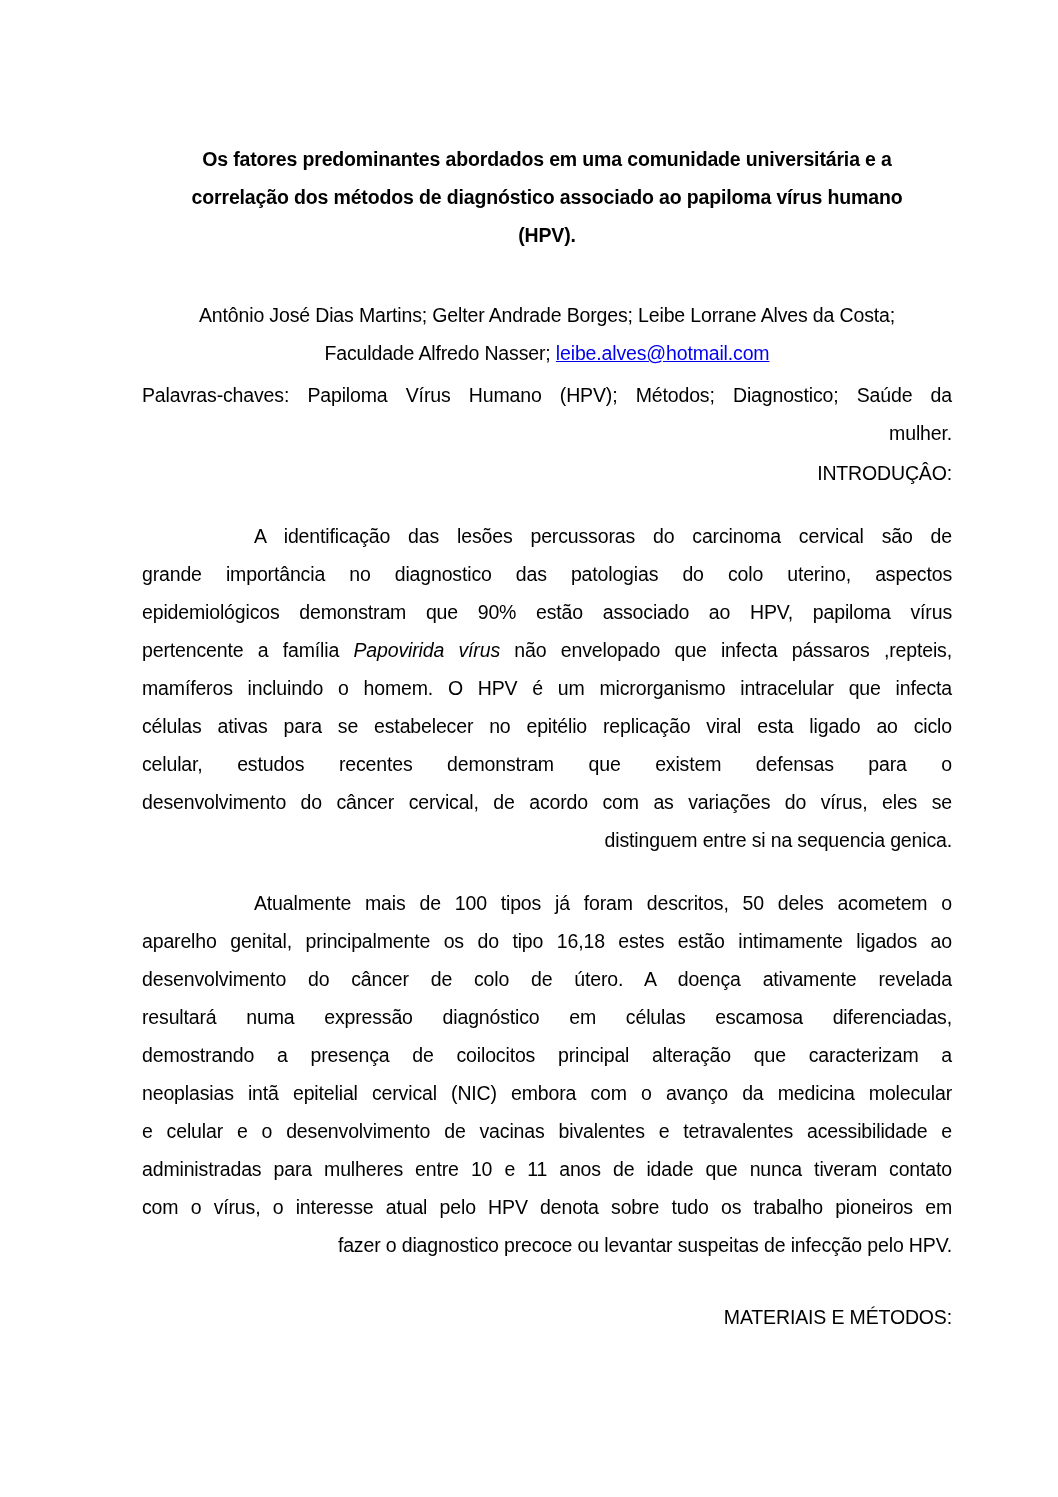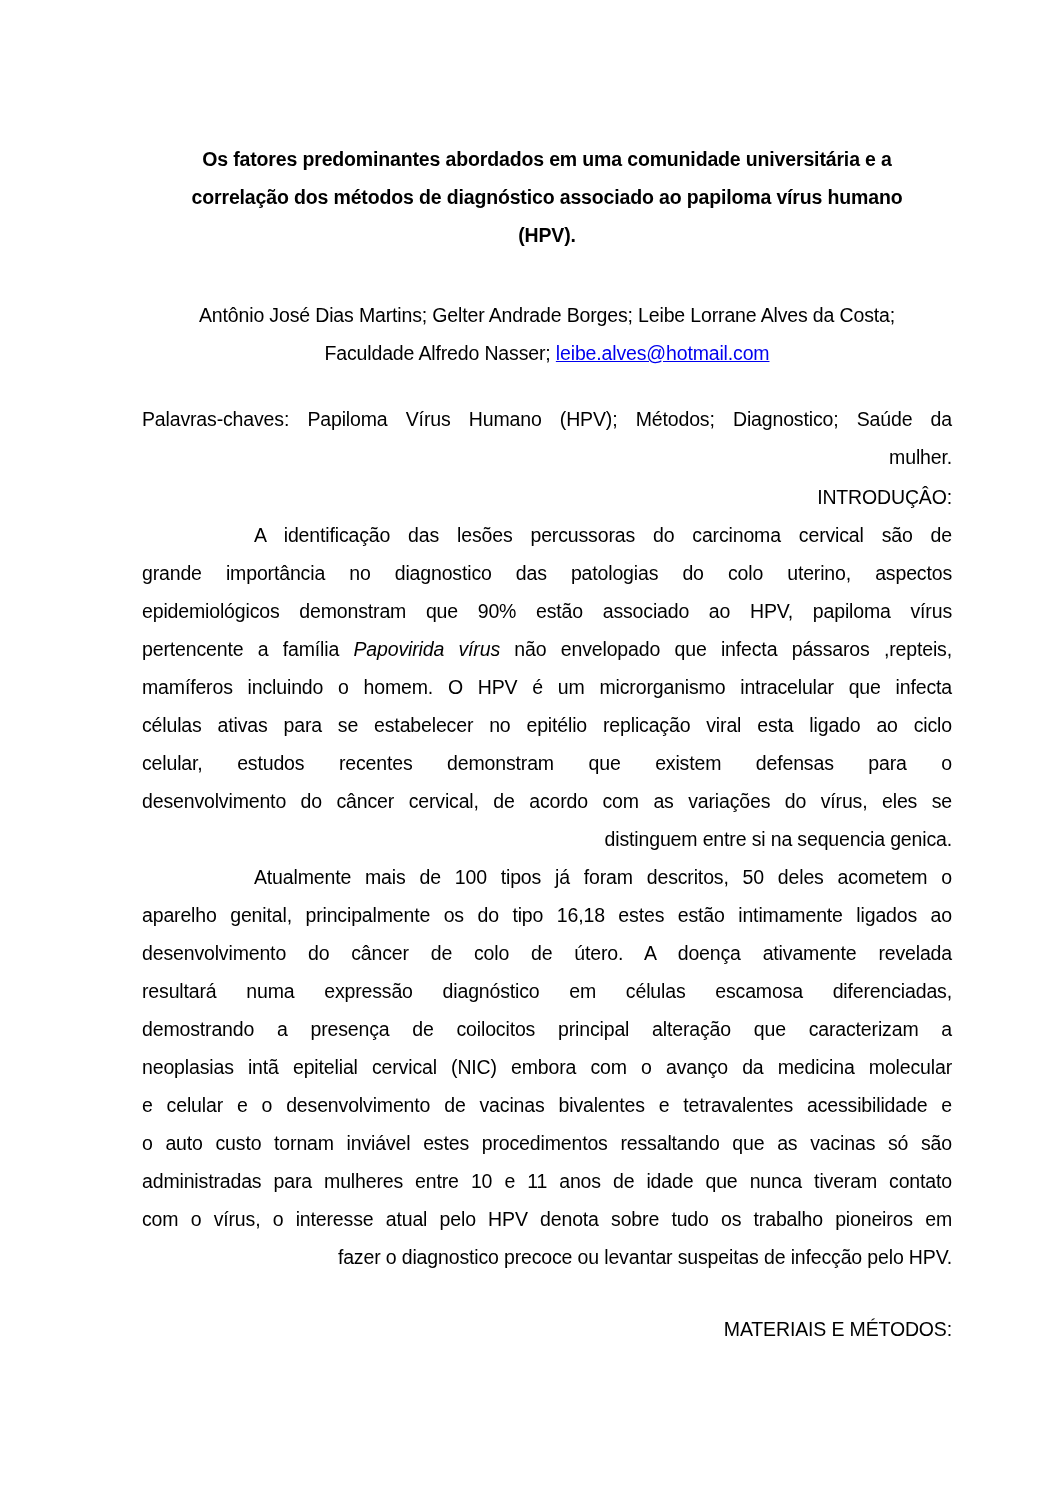--- a/index.html
+++ b/index.html
@@ -34,23 +34,24 @@
     text-align: right;
   }
   .center {
     text-align: center;
   }
   .bold {
     font-weight: bold;
   }
   .indent {
     padding-left: 112px;
+    margin-top: 25px;
   }
   .authors-block { margin-top: 42px; }
-  .keywords-block { margin-top: 28px; }
+  .keywords-block { margin-top: 4px; }
   .intro-heading-block { margin-top: 2px; }
   .methods-heading-block { margin-top: 34px; }
   a.email {
     color: #0000ee;
     text-decoration: underline;
     cursor: pointer;
   }
   i { font-style: italic; }
 </style>
 </head>
@@ -99,21 +100,20 @@
     </div>
 
     <div class="paragraph">
       <div class="line just indent">Atualmente mais de 100 tipos já foram descritos, 50 deles acometem o</div>
       <div class="line just">aparelho genital, principalmente os do tipo 16,18 estes estão intimamente ligados ao</div>
       <div class="line just">desenvolvimento do câncer de colo de útero. A doença ativamente revelada</div>
       <div class="line just">resultará numa expressão diagnóstico em células escamosa diferenciadas,</div>
       <div class="line just">demostrando a presença de coilocitos principal alteração que caracterizam a</div>
       <div class="line just">neoplasias  intã epitelial cervical (NIC)  embora com o avanço da medicina molecular</div>
       <div class="line just">e celular e o desenvolvimento de vacinas bivalentes e tetravalentes acessibilidade e</div>
-      <div class="line just">o auto custo tornam inviável estes procedimentos ressaltando que as vacinas só são</div>
       <div class="line just">administradas para mulheres entre 10 e 11 anos de idade que nunca tiveram contato</div>
       <div class="line just">com o vírus, o interesse atual pelo HPV denota sobre tudo os trabalho pioneiros em</div>
       <div class="line last">fazer o diagnostico precoce ou levantar suspeitas de infecção pelo HPV.</div>
     </div>
 
     <div class="methods-heading-block">
       <div class="line last">MATERIAIS E MÉTODOS:</div>
     </div>
 
   </div>

